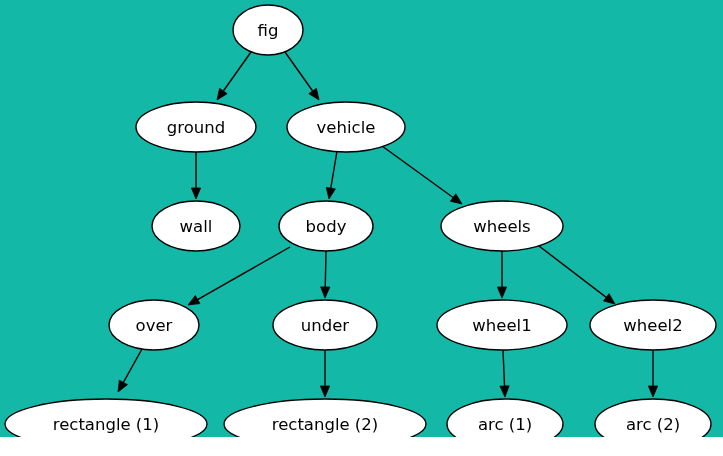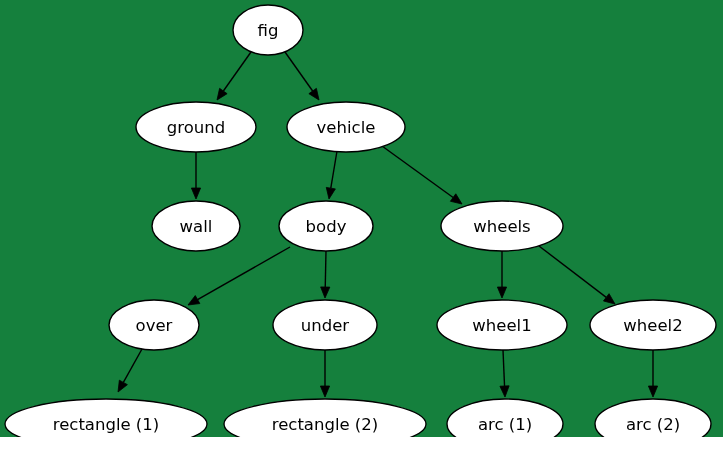--- a/index.html
+++ b/index.html
@@ -7,21 +7,21 @@
     padding: 0;
     background: #ffffff;
   }
   body {
     font-family: "DejaVu Sans", sans-serif;
   }
   #graph-canvas {
     position: relative;
     width: 723px;
     height: 437px;
-    background: #15803d;
+    background: #14b8a6;
     overflow: hidden;
   }
   #graph-svg {
     display: block;
     width: 723px;
     height: 456px;
   }
   .node-ellipse {
     fill: #ffffff;
     stroke: #000000;

